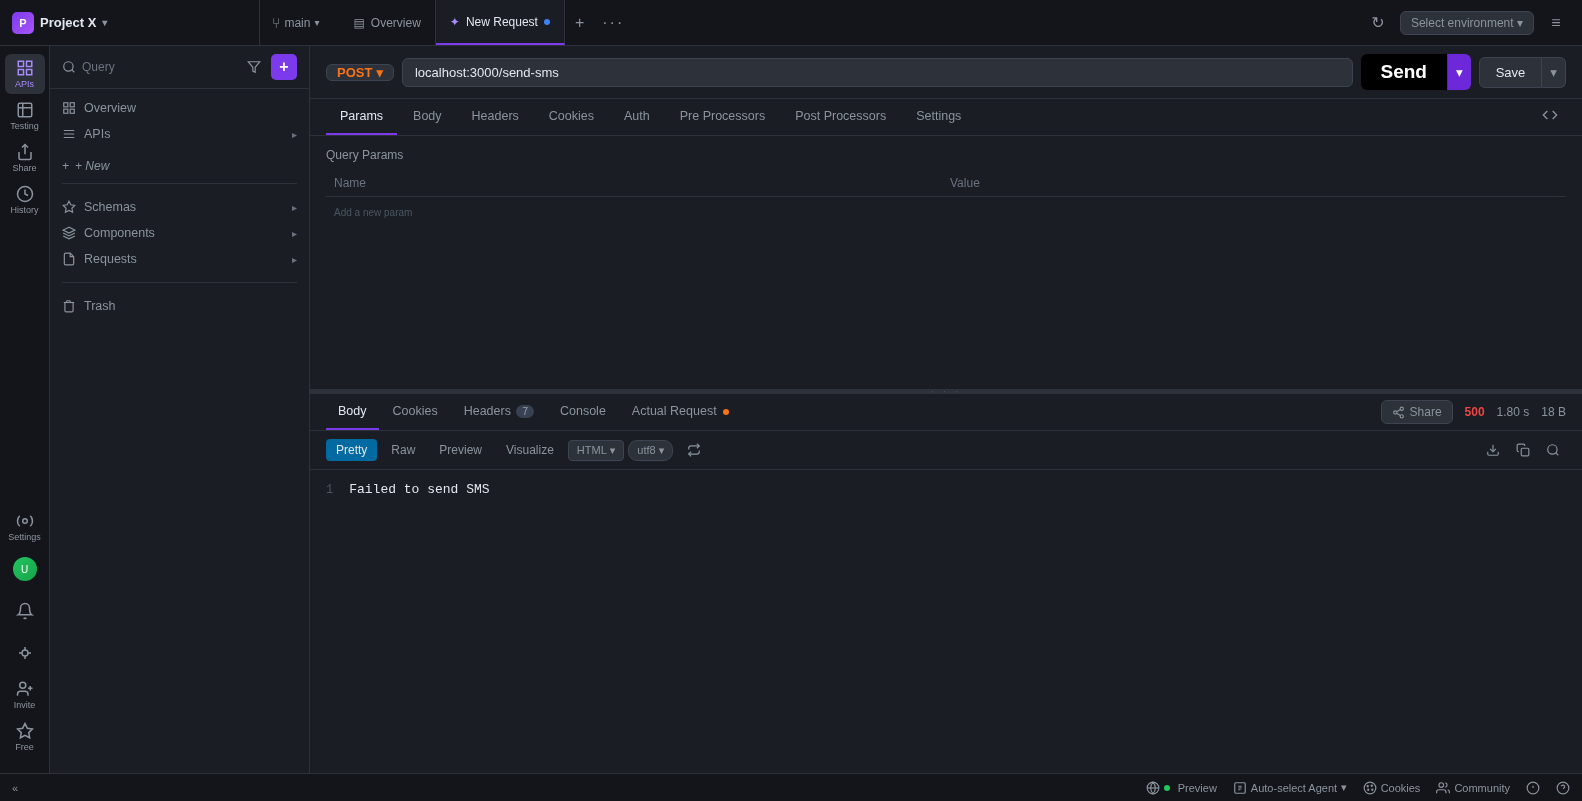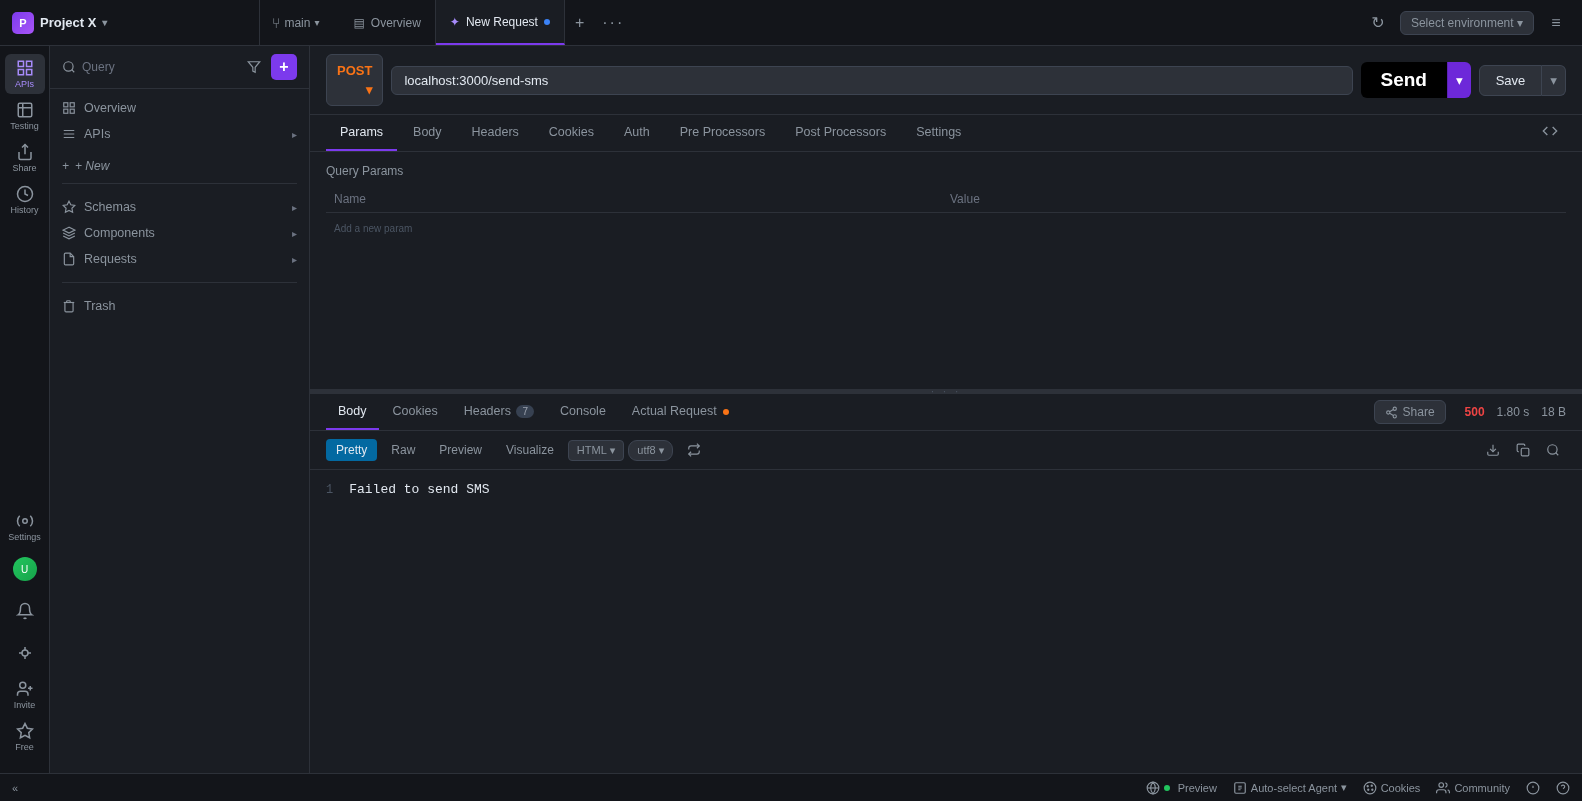--- a/index.html
+++ b/index.html
@@ -266,31 +266,30 @@
     .url-bar {
       display: flex;
       align-items: center;
       gap: 8px;
       padding: 8px 16px;
       border-bottom: 1px solid #2d3139;
       flex-shrink: 0;
     }
     .method-selector {
       display: flex;
-      align-items: flex-end;
+      align-items: center;
       gap: 4px;
       background: #2d3139;
       border: 1px solid #3d4451;
       border-radius: 6px;
-      padding: 8px 10px;
+      padding: 0 10px;
       cursor: pointer;
       font-size: 13px;
       font-weight: 600;
       color: #f97316;
-      flex-direction: column;
     }
     .url-input {
       flex: 1;
       background: #2d3139;
       border: 1px solid #3d4451;
       border-radius: 6px;
       padding: 6px 12px;
       font-size: 13px;
       color: #e2e8f0;
       outline: none;
@@ -459,21 +458,21 @@
       display: inline-block;
       margin-left: 3px;
     }
     .response-meta {
       margin-left: auto;
       display: flex;
       align-items: center;
       gap: 12px;
       font-size: 12px;
     }
-    .status-500 { color: #ef4444; font-weight: 600; margin-left: 7px; }
+    .status-500 { color: #ef4444; font-weight: 600; }
     .time-val { color: #8b949e; }
     .size-val { color: #8b949e; }
     .share-btn {
       display: flex;
       align-items: center;
       gap: 5px;
       background: #2d3139;
       border: 1px solid #3d4451;
       border-radius: 6px;
       padding: 4px 10px;

